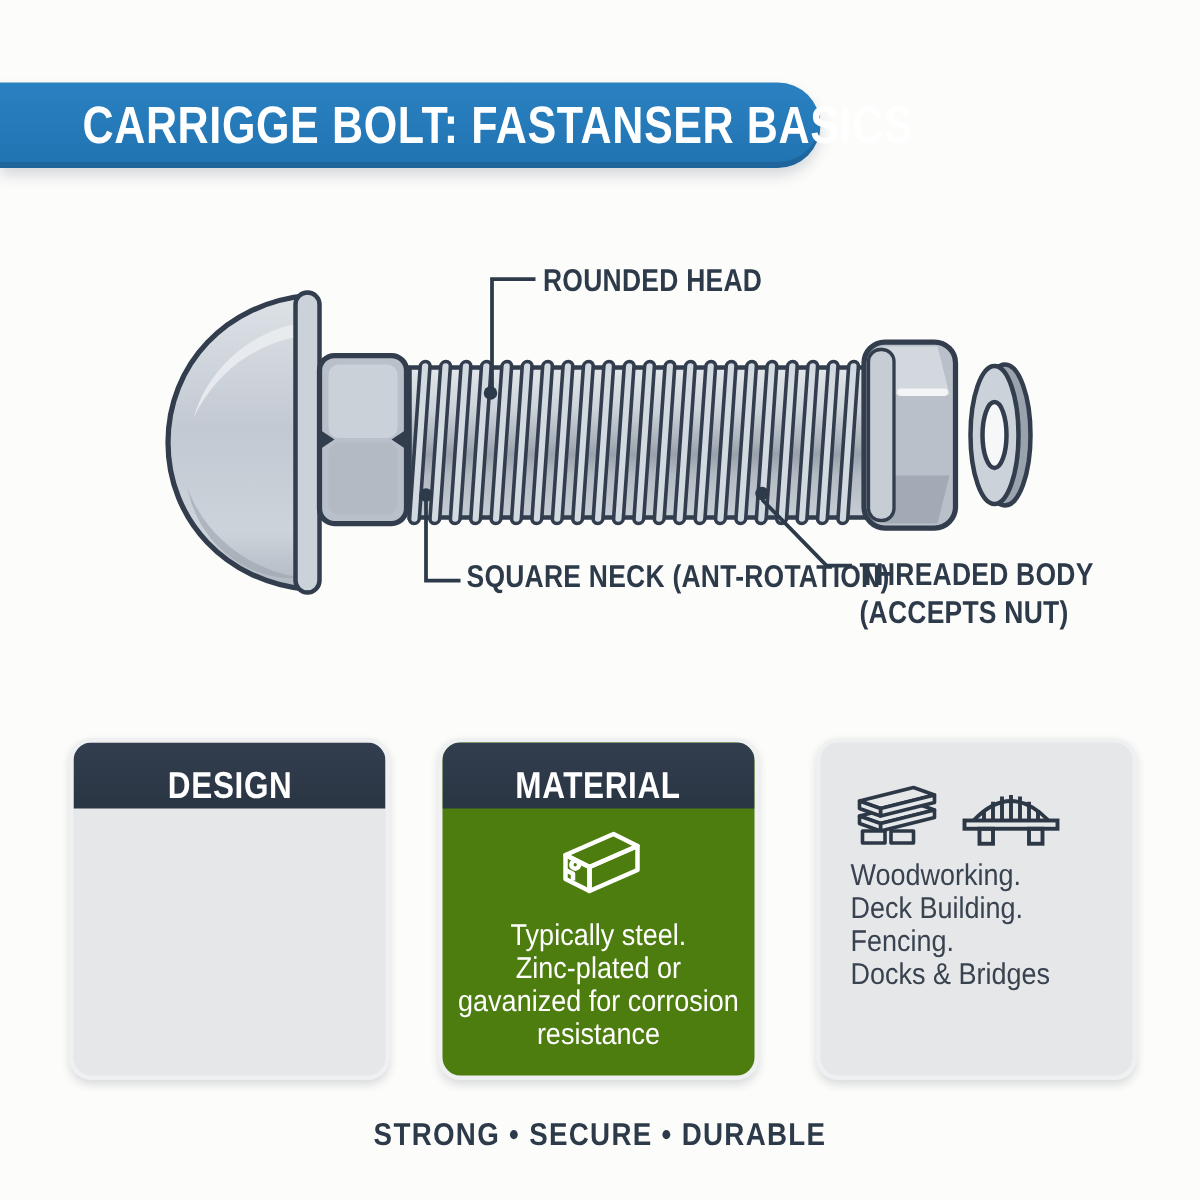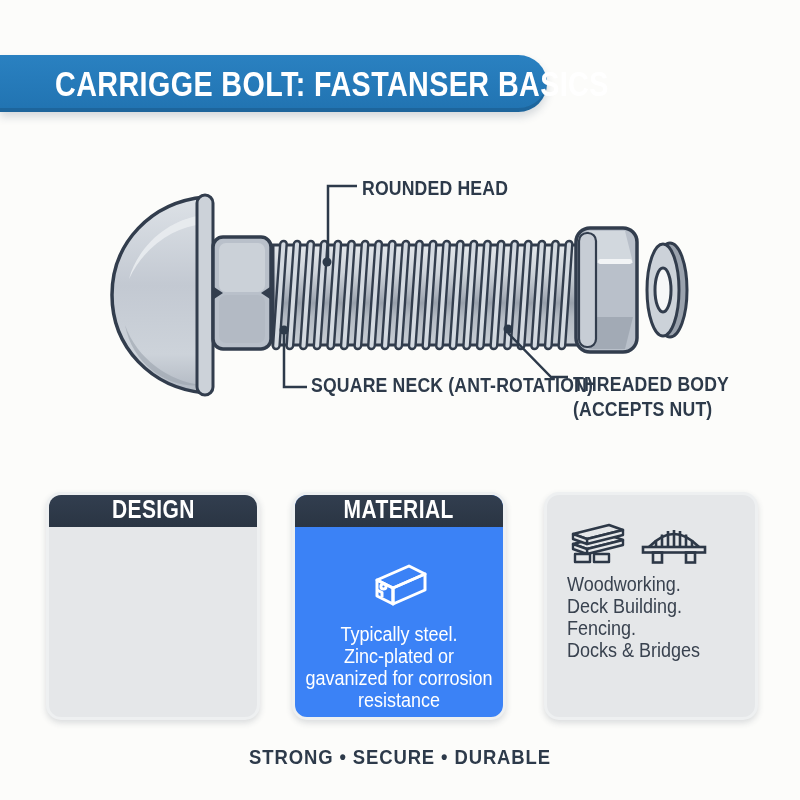--- a/index.html
+++ b/index.html
@@ -30,31 +30,31 @@
     transform:scaleX(.84);transform-origin:left top;
   }
   
   .card{
     position:absolute;top:492px;width:214px;height:228px;
     border-radius:15px;border:3px solid #eef0f1;box-sizing:border-box;
     background:#e5e7e9;
     box-shadow:0 3px 6px rgba(45,55,72,.16);
     overflow:hidden;
   }
-  .card.blue{background:#3b82f6;}
+  .card.blue{background:#4d7c0f;}
   .card-header{
-    height:32px;background:linear-gradient(#323e4f,#2a3543);
-    display:flex;align-items:flex-start;justify-content:center;
+    height:44px;background:linear-gradient(#323e4f,#2a3543);
+    display:flex;align-items:flex-end;justify-content:center;
   }
   .card-header span{
     font-size:25px;font-weight:bold;color:#ffffff;white-space:nowrap;
     transform:scaleX(.84);transform-origin:center center;letter-spacing:.5px;
   }
   .card-body{padding:16px 20px 0 20px;}
-  .card.blue .card-body{display:flex;flex-direction:column;align-items:center;padding:30px 10px 0 10px;}
+  .card.blue .card-body{display:flex;flex-direction:column;align-items:center;padding:8px 10px 0 10px;}
   .icon-row{display:flex;align-items:flex-end;gap:14px;height:54px;margin-bottom:8px;}
   .card-text{
     font-size:20px;line-height:22px;color:#39424f;
     transform:scaleX(.9);transform-origin:left top;white-space:nowrap;
   }
   .card.blue .card-text{
     color:#ffffff;text-align:center;transform-origin:center top;margin-top:4px;
   }
   .card-text span{display:block;}
   

